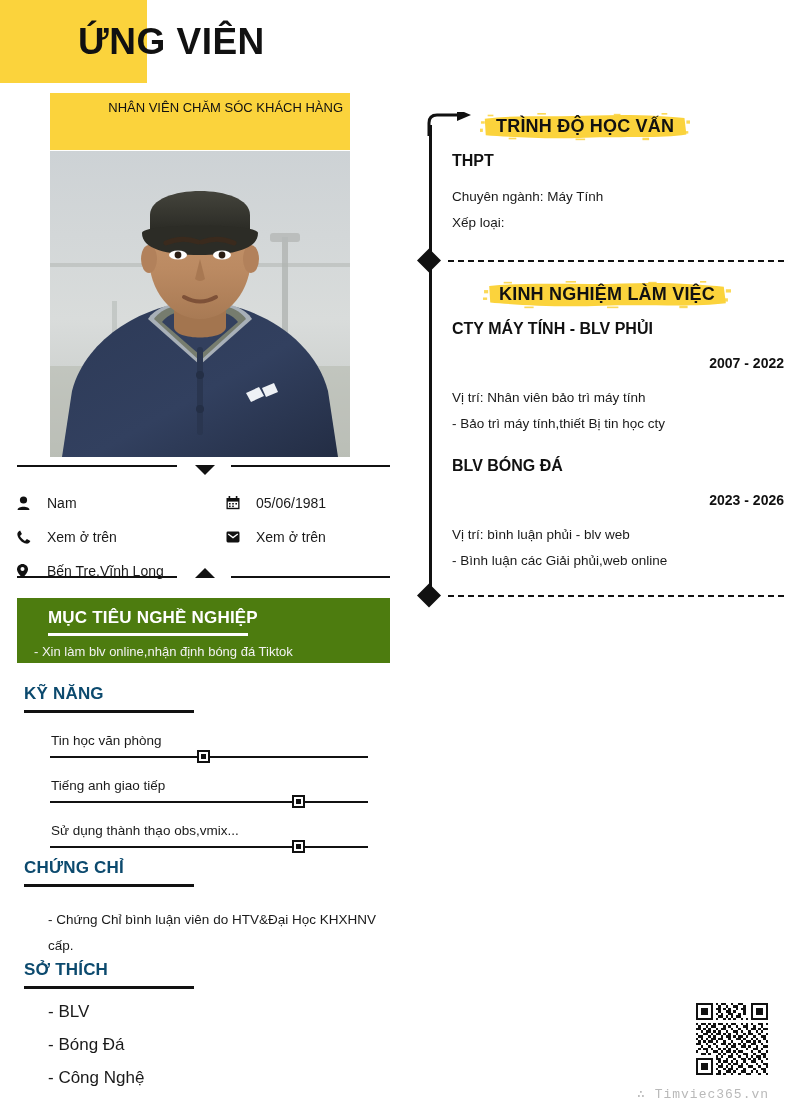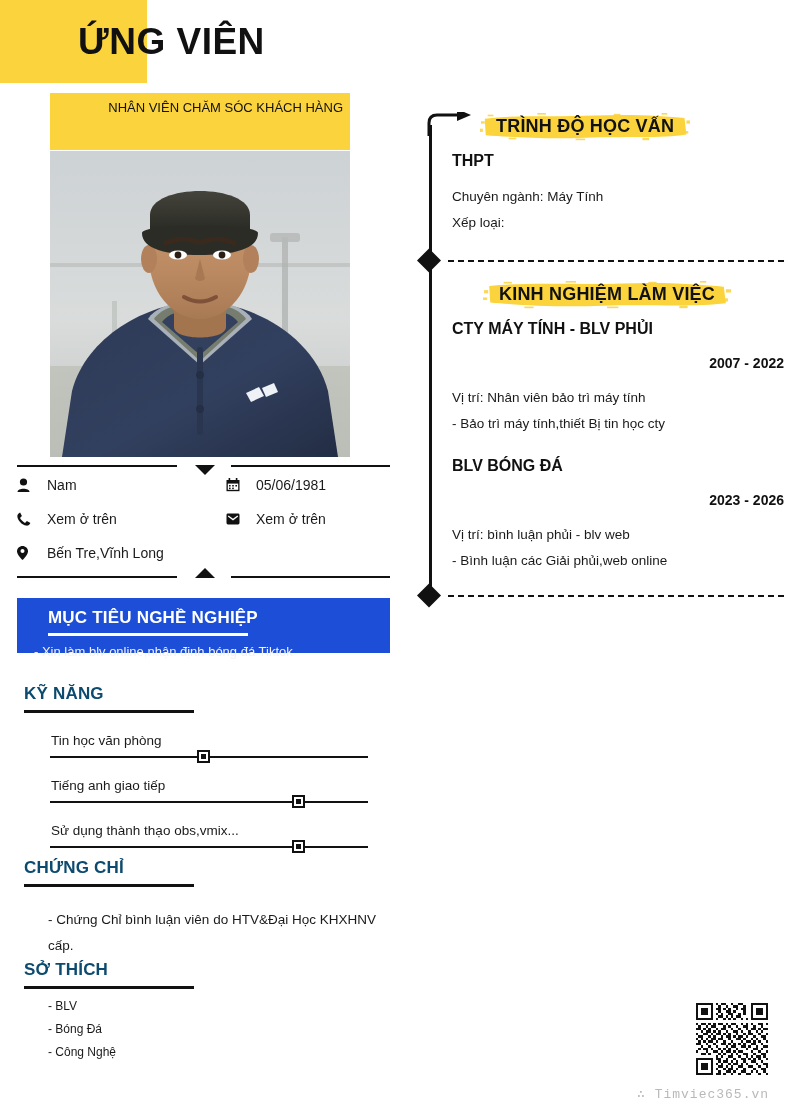--- a/index.html
+++ b/index.html
@@ -44,33 +44,33 @@
     position:absolute; top:0; left:160px; width:54px; height:10px; background:#fff;
   }
   .tri {
     position:absolute; left:178px; width:0; height:0;
     border-left:10px solid transparent; border-right:10px solid transparent;
   }
   .tri-down { top:4px; border-top:10px solid #111; }
   .tri-up   { top:-4px; border-bottom:10px solid #111; }
 
   .contact { position:absolute; left:17px; top:477px; width:373px; }
-  .crow { display:flex; align-items:flex-start; height:34px;gap:45px; }
+  .crow { display:flex; align-items:flex-end; height:34px;gap:45px; }
   .cell { display:flex; align-items:center; width:186px; }
   .cicon {
     width:30px; flex:0 0 30px; display:flex; align-items:center; justify-content:flex-start;
     color:#111; font-size:14px;
   }
   .cicon svg { display:block; }
   .ctext { font-size:14px; color:#1a1a1a; }
 
   
   .objective {
-    position:absolute; left:17px; top:598px; width:373px; height:55px;
-    background:#1d4ed8; color:#fff; padding:10px 16px 0 31px;
+    position:absolute; left:17px; top:598px; width:373px; height:65px;
+    background:#4d7c0f; color:#fff; padding:10px 16px 0 31px;
   }
   .obj-title { font-size:17px; font-weight:700; letter-spacing:.2px; }
   .obj-underline { width:200px; height:2.5px; background:#fff; margin:5px 0 8px 0; }
   .obj-text { font-size:13px; font-weight:400; color:#f2f2f2; margin-left:-14px; }
 
   
   .sec { position:absolute; left:24px; width:366px; }
   .sec-title {
     font-size:17px; font-weight:700; color:#0c4a6e; letter-spacing:.2px;
   }
@@ -84,21 +84,21 @@
   }
   .sk-knob {
     position:absolute; top:-6px; width:13px; height:13px;
     background:#fff; border:2px solid #111;
   }
   .sk-knob i {
     display:block; position:absolute; left:2px; top:2px;
     width:5px; height:5px; background:#111;
   }
 
-  .list-line { font-size:12px; color:#1a1a1a; margin-left:24px; line-height:1.95; }
+  .list-line { font-size:17px; color:#1a1a1a; margin-left:24px; line-height:1.95; }
   .para { font-size:13.5px; color:#1a1a1a; margin-left:24px; line-height:1.95; width:345px; }
 
   
   .tl-spine {
     position:absolute; left:429px; top:125px; width:3px; height:475px; background:#111;
   }
   .tl-arrow { position:absolute; left:427px; top:112px; width:50px; height:26px; }
   .diamond {
     position:absolute; left:429px; width:17px; height:17px; background:#111;
     transform:translateX(-50%) rotate(45deg);

